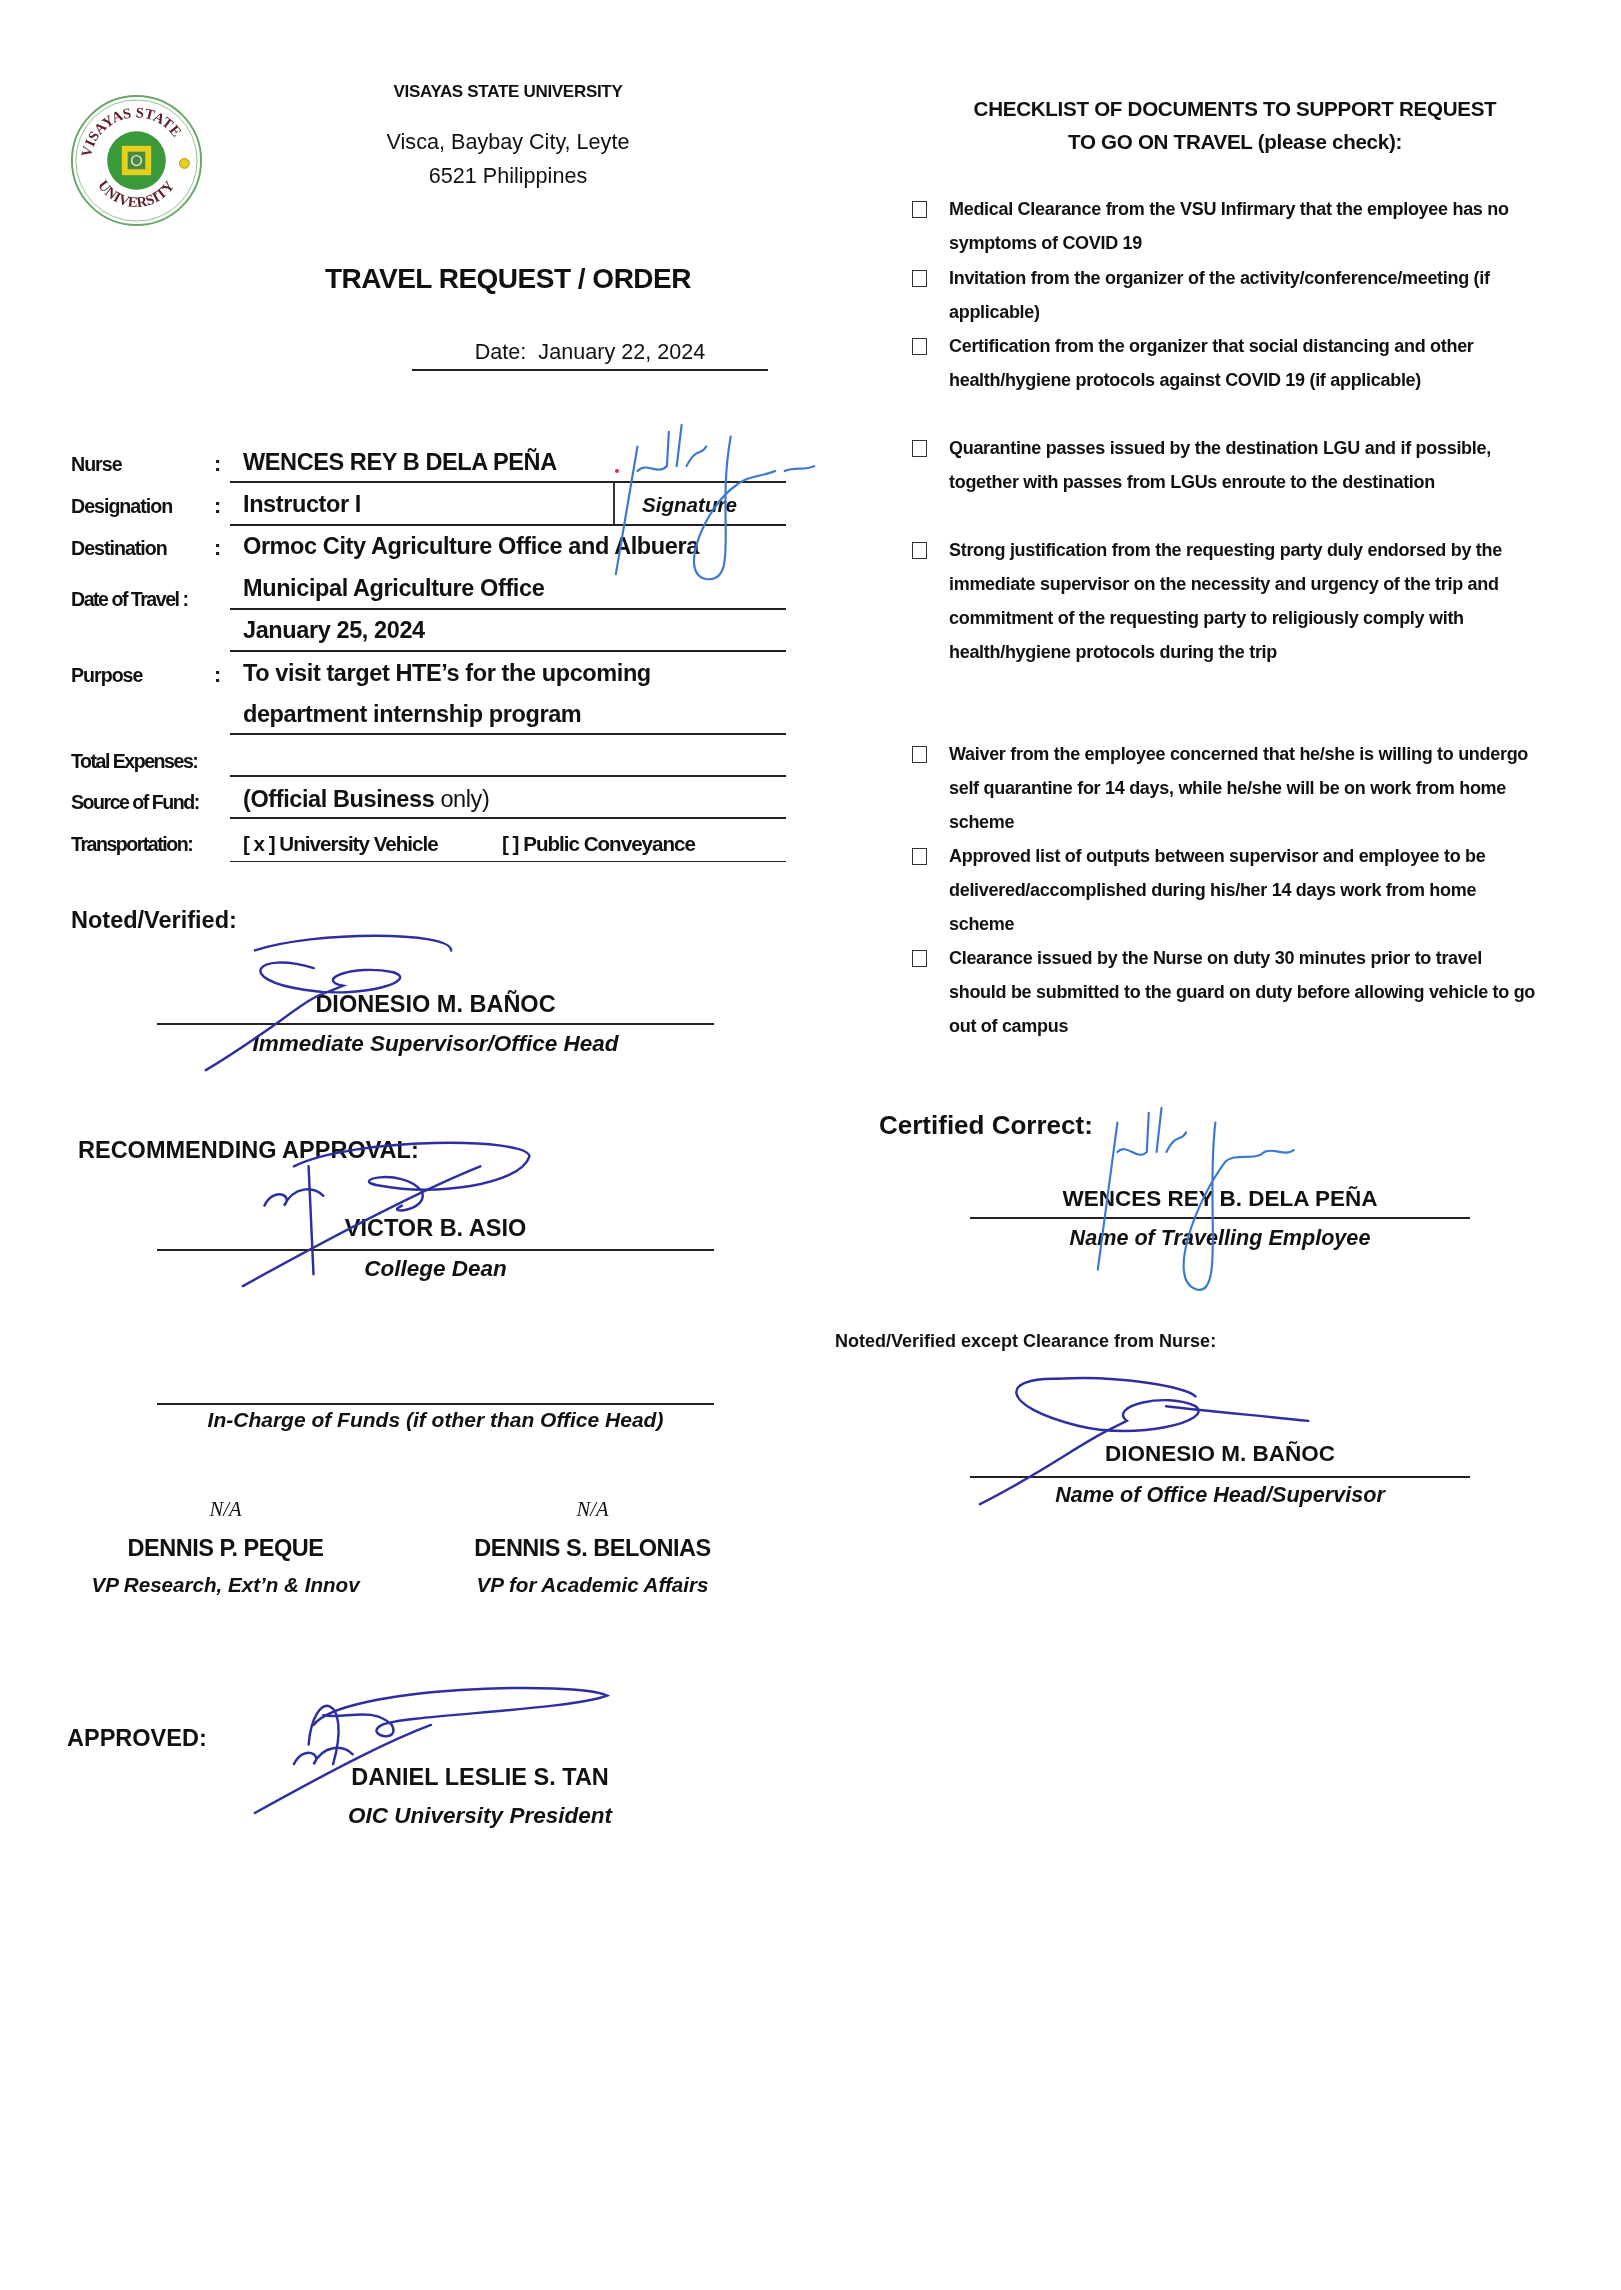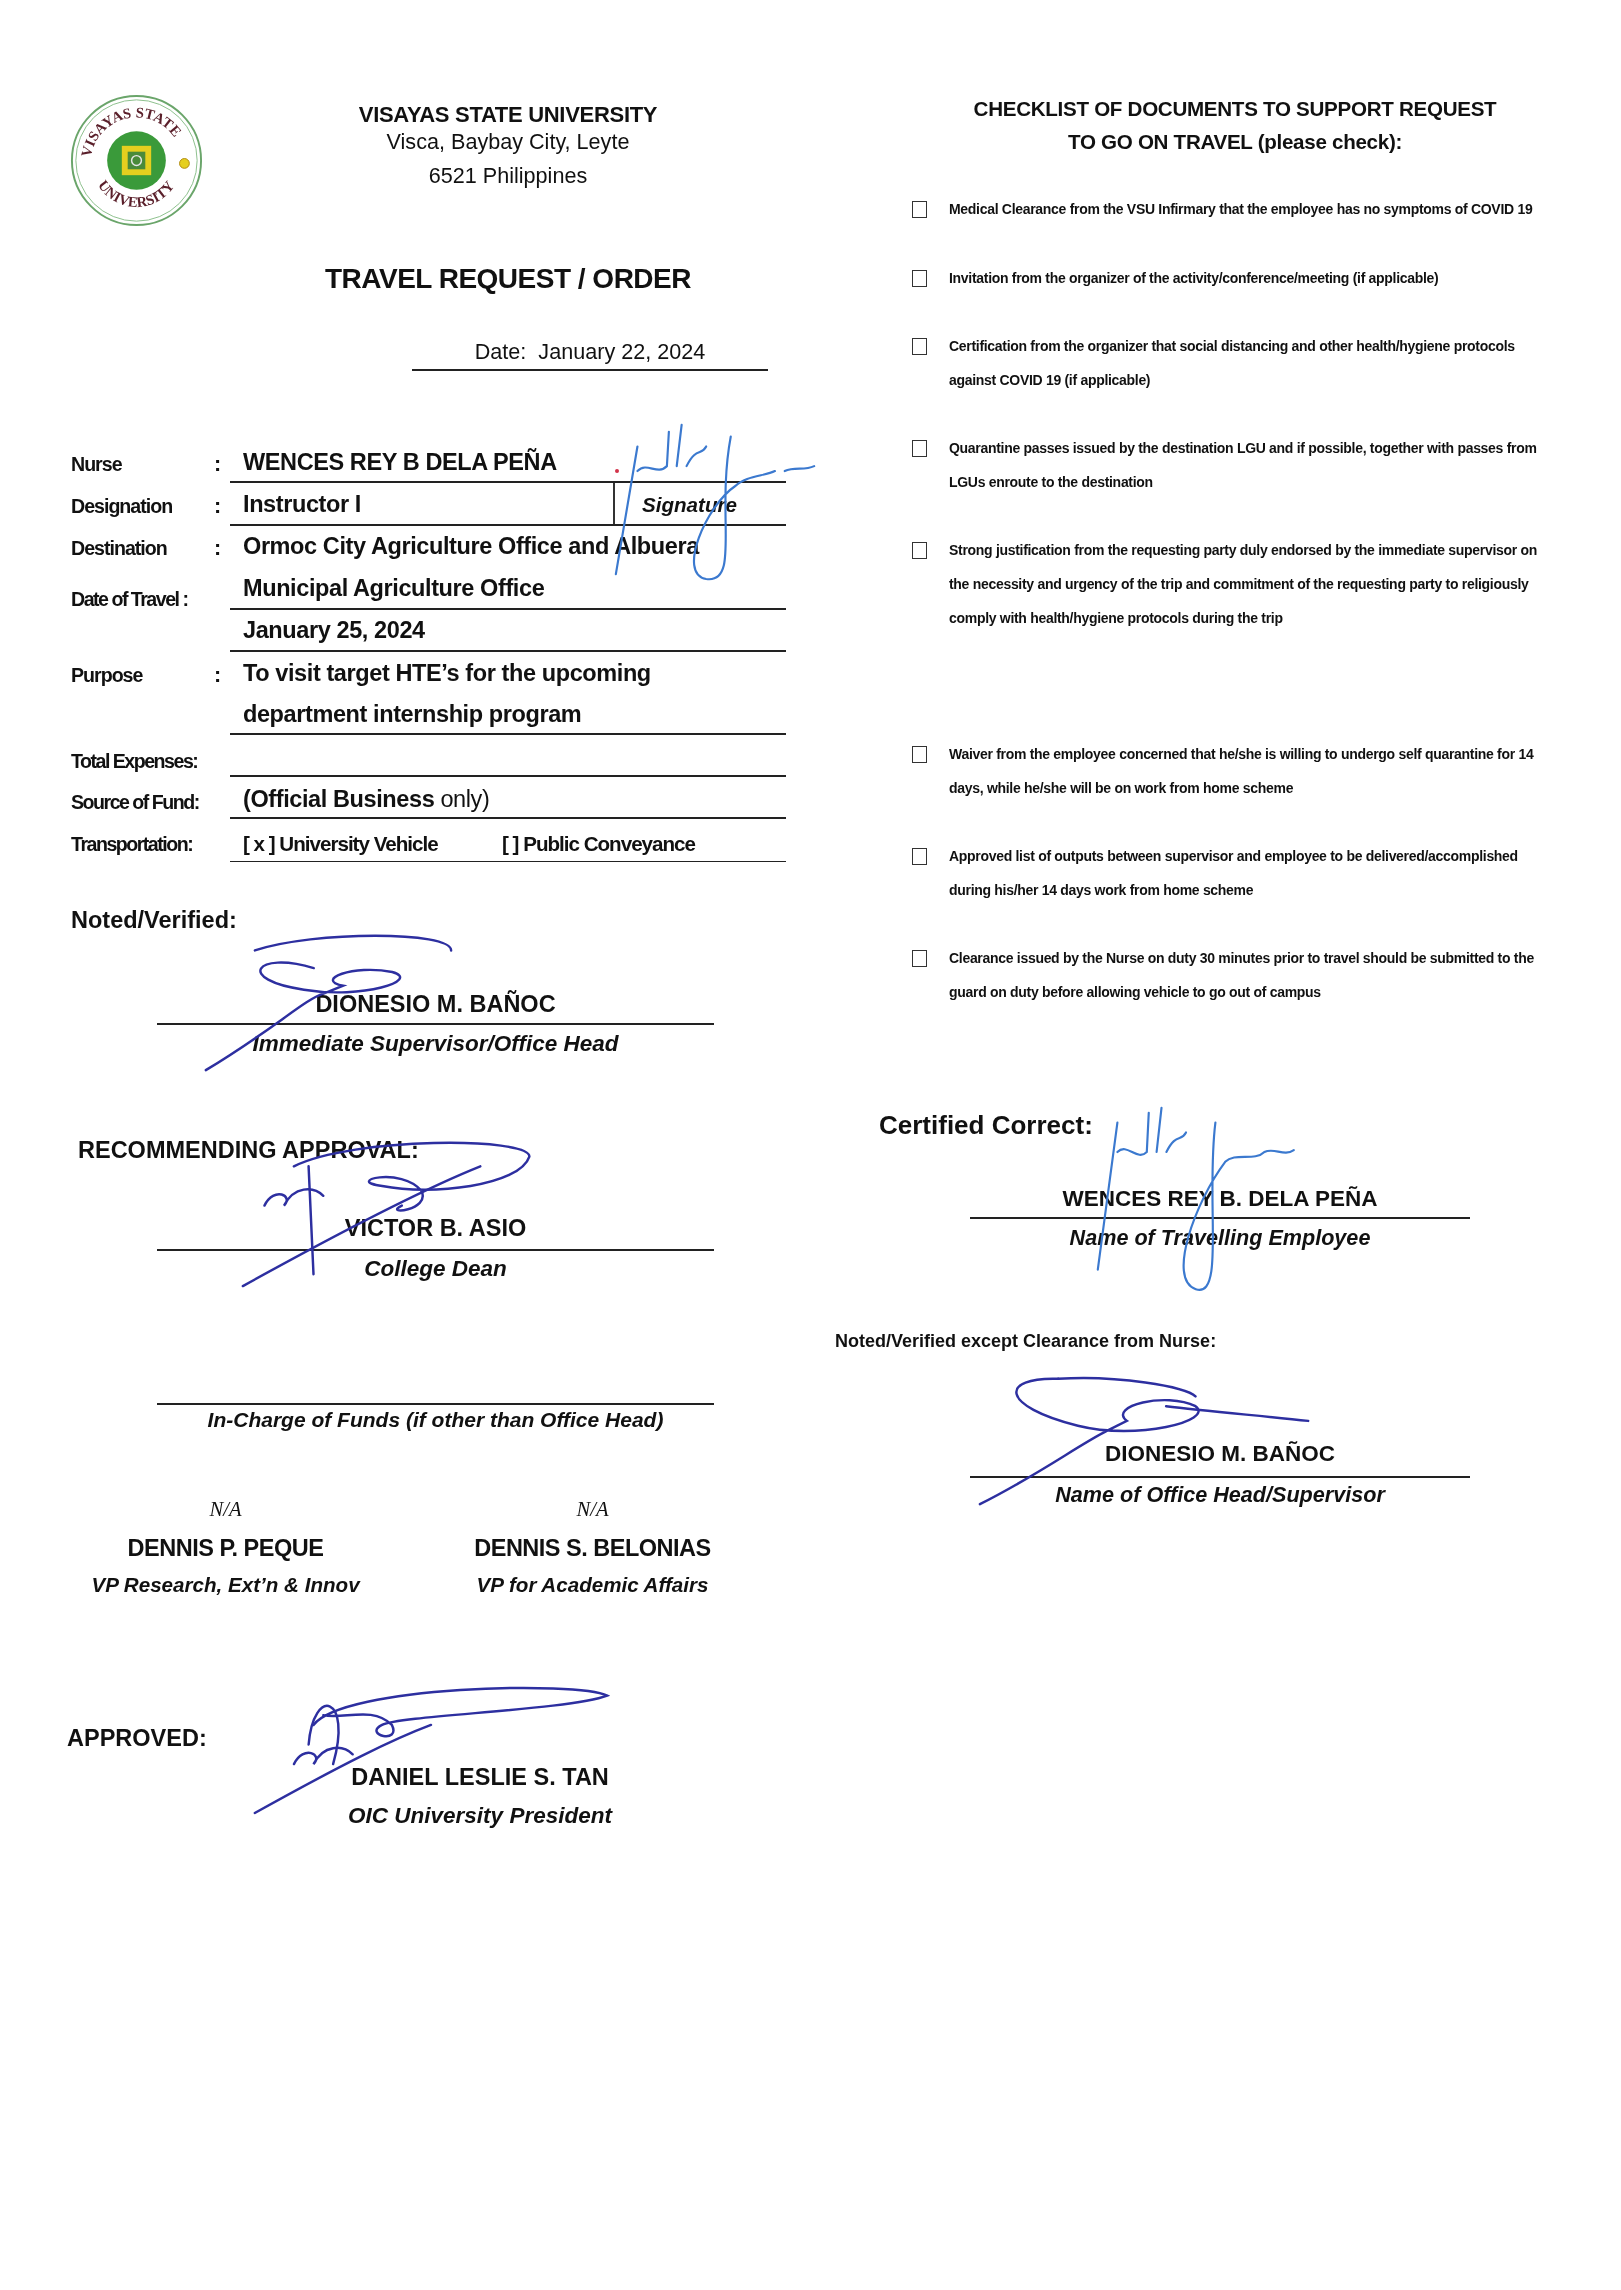--- a/index.html
+++ b/index.html
@@ -6,21 +6,21 @@
   body { width:1621px; height:2291px; position:relative; overflow:hidden;
          font-family:"Liberation Sans", "DejaVu Sans", sans-serif; color:#111; }
   .abs { position:absolute; }
   .line { position:absolute; height:0; border-top:2px solid #222; }
 
   
   #logo { left:69px; top:93px; width:135px; height:135px; }
 
   
   .hdr { left:253px; width:510px; text-align:center; }
-  #uni-name { top:102px; font-size:22px; font-weight:bold; letter-spacing:-0.3px; }
+  #uni-name { top:82px; font-size:17px; font-weight:bold; letter-spacing:-0.3px; }
   #uni-addr1 { top:129px; font-size:21.6px; }
   #uni-addr2 { top:163px; font-size:21.6px; }
   #doc-title { top:263px; font-size:28px; font-weight:bold; letter-spacing:-0.5px; }
   #date-row { left:412px; width:356px; top:339px; font-size:21.6px; text-align:center; }
 
   
   .flabel { position:absolute; left:71px; font-size:19.6px; font-weight:bold; letter-spacing:-1px; }
   .fcolon { position:absolute; left:214px; font-size:21.6px; font-weight:bold; }
   .fvalue { position:absolute; left:243px; font-size:23.5px; font-weight:bold; letter-spacing:-0.4px; white-space:nowrap; }
   .fline { left:230px; width:556px; }
@@ -30,21 +30,21 @@
 
   .transport { font-size:20.6px; font-weight:bold; letter-spacing:-1px; }
 
   
   .sec-label { font-size:23.5px; font-weight:bold; }
   .sig-name { font-size:23.5px; font-weight:bold; text-align:center; }
   .sig-role { font-size:22.5px; font-weight:bold; font-style:italic; text-align:center; }
 
   
   #chk-title { left:882px; width:706px; top:92px; font-size:20.6px; font-weight:bold; text-align:center; line-height:33px; letter-spacing:-0.3px; }
-  .chk-item { position:absolute; left:912px; width:627px; font-size:14px; font-weight:bold; line-height:34px; letter-spacing:-0.3px; }
+  .chk-item { position:absolute; left:912px; width:627px; font-size:18px; font-weight:bold; line-height:34px; letter-spacing:-0.3px; }
   .chk-box { position:absolute; left:0; top:8.8px; width:12.7px; height:15.7px; border:1.5px solid #333; }
   .chk-text { margin-left:37px; display:block; }
 
   .signature-svg { position:absolute; pointer-events:none; }
   .sig-blue { fill:none; stroke:#2d2fa0; stroke-width:2.5; stroke-linecap:round; }
   .sig-lightblue { fill:none; stroke:#3b79cf; stroke-width:2.2; stroke-linecap:round; }
 </style>
 </head>
 <body>
 

